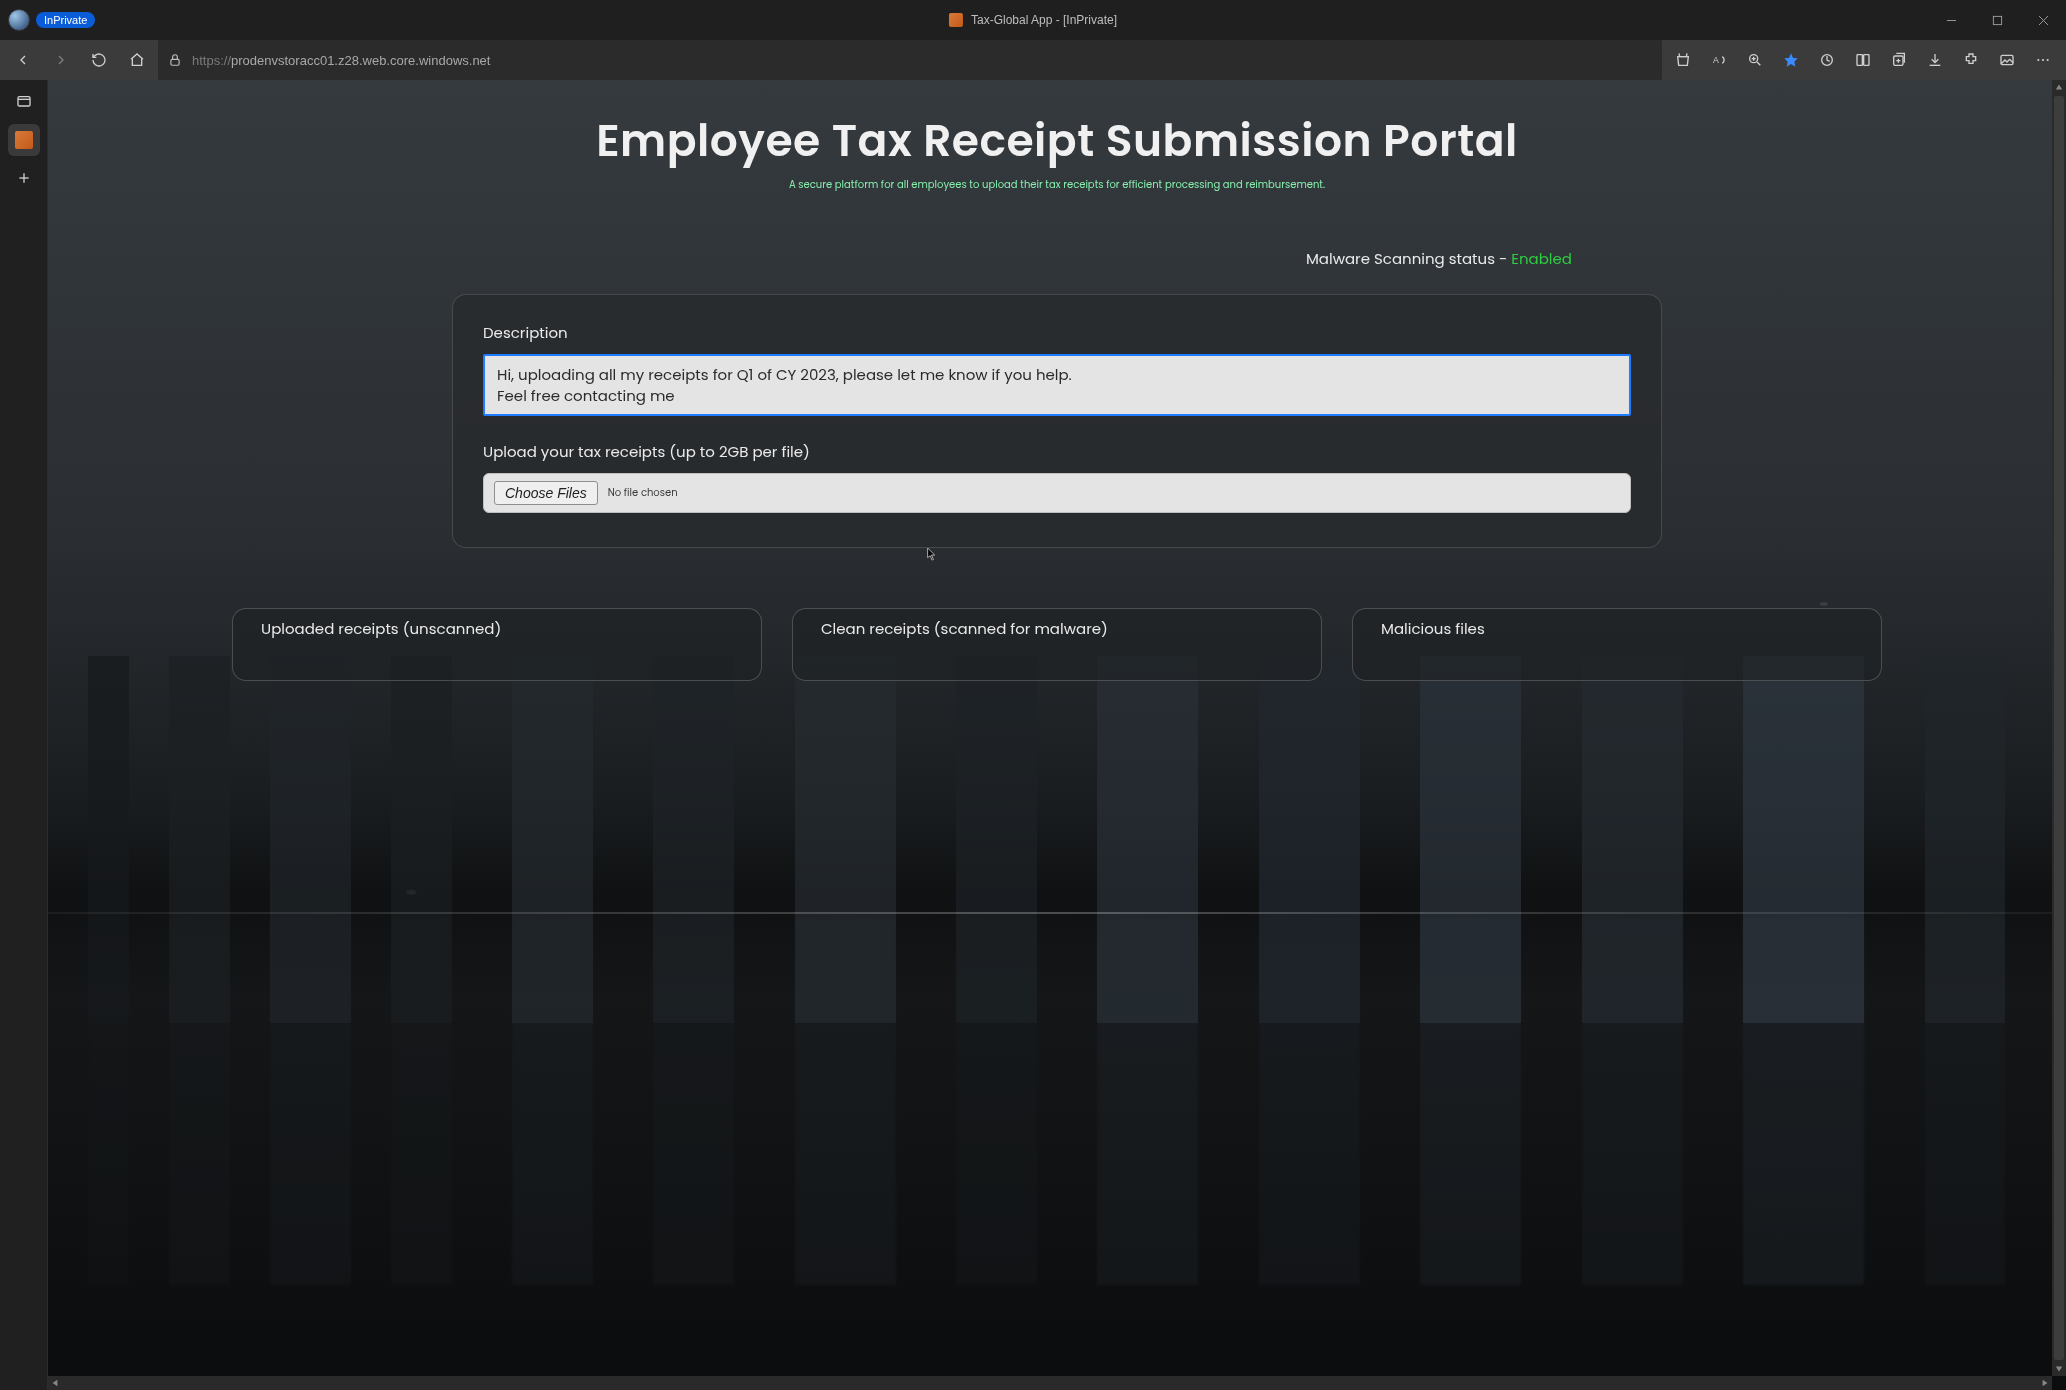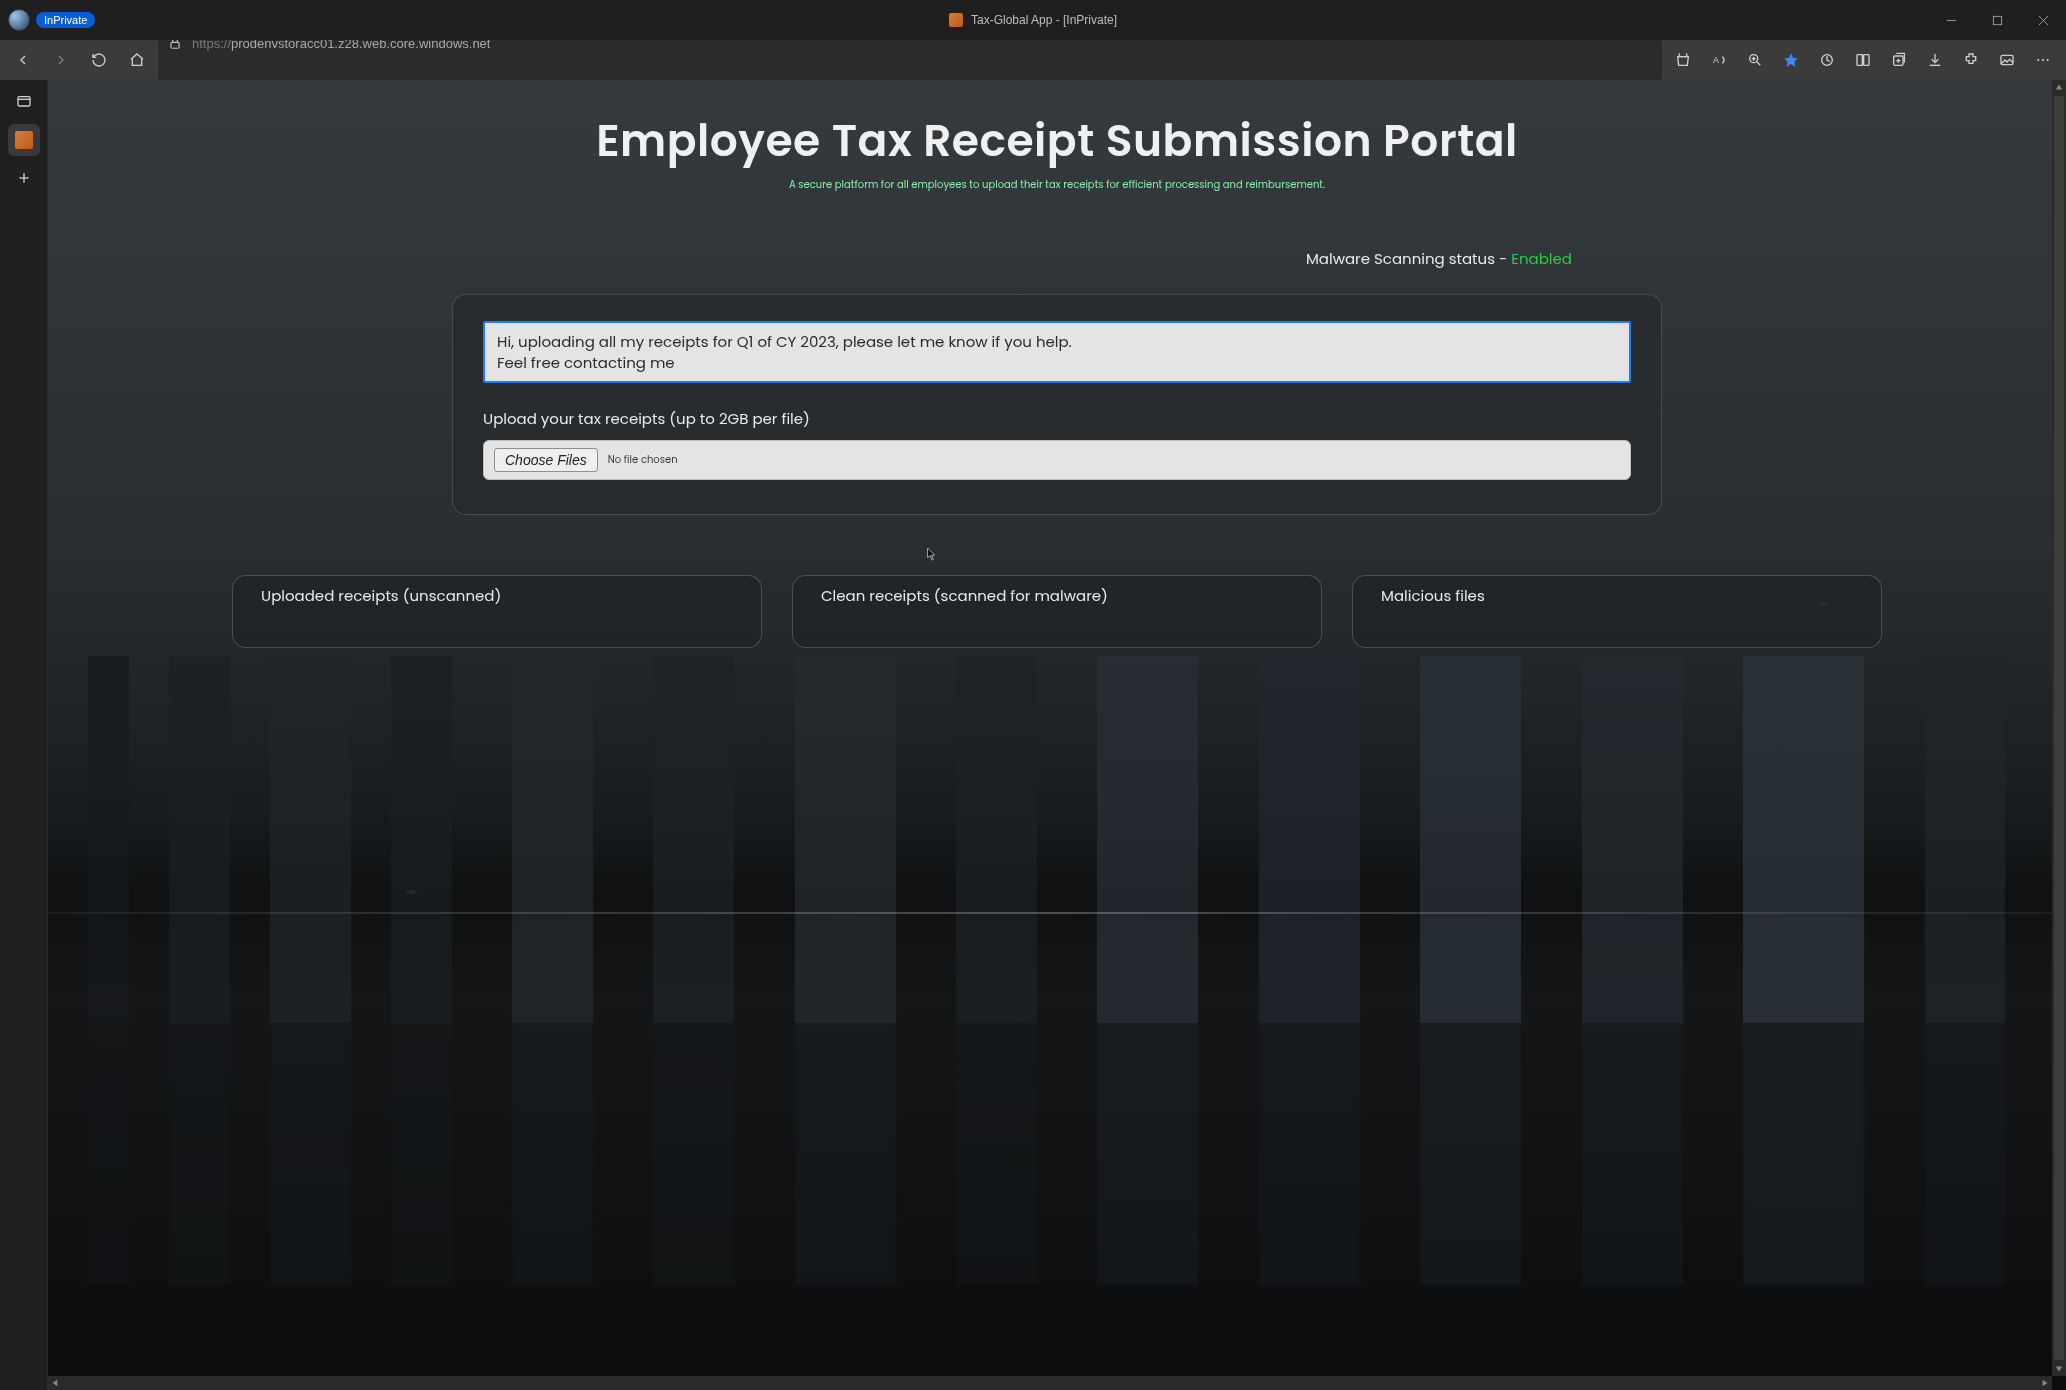--- a/index.html
+++ b/index.html
@@ -85,21 +85,21 @@
   .abtn {
     width: 34px; height: 32px;
     display: flex; align-items: center; justify-content: center;
     color: #cfcfcf;
     border-radius: 4px;
   }
   .abtn svg { width: 16px; height: 16px; }
   .addr-field {
     flex: 1;
     display: flex;
-    align-items: flex-start;
+    align-items: center;
     background: #2b2b2b;
     border-radius: 6px;
     height: 48px;
     padding: 0 10px;
     gap: 10px;
     color: #bdbdbd;
   }
   .addr-field .lock { width: 14px; height: 14px; color: #bdbdbd; }
   .addr-text { font-size: 13px; color: #a8a8a8; }
   .addr-proto { color: #7a7a7a; }
@@ -530,20 +530,21 @@
       <div class="page">
         <h1 class="page-title">Employee Tax Receipt Submission Portal</h1>
         <p class="page-sub">A secure platform for all employees to upload their tax receipts for efficient processing and reimbursement.</p>
 
         <div class="status-row">
           <span>Malware Scanning status - </span><span class="status-enabled">Enabled</span>
         </div>
 
         <div class="page-inner">
           <div class="card">
+            <div class="flabel">Description</div>
             <div class="desc-box" contenteditable="true" style="">Hi, uploading all my receipts for Q1 of CY 2023, please let me know if you help.
 Feel free contacting me</div>
 
             <div class="spacer"></div>
 
             <div class="flabel">Upload your tax receipts (up to 2GB per file)</div>
             <div class="file-row">
               <button class="file-btn">Choose Files</button>
               <span class="file-status">No file chosen</span>
             </div>

